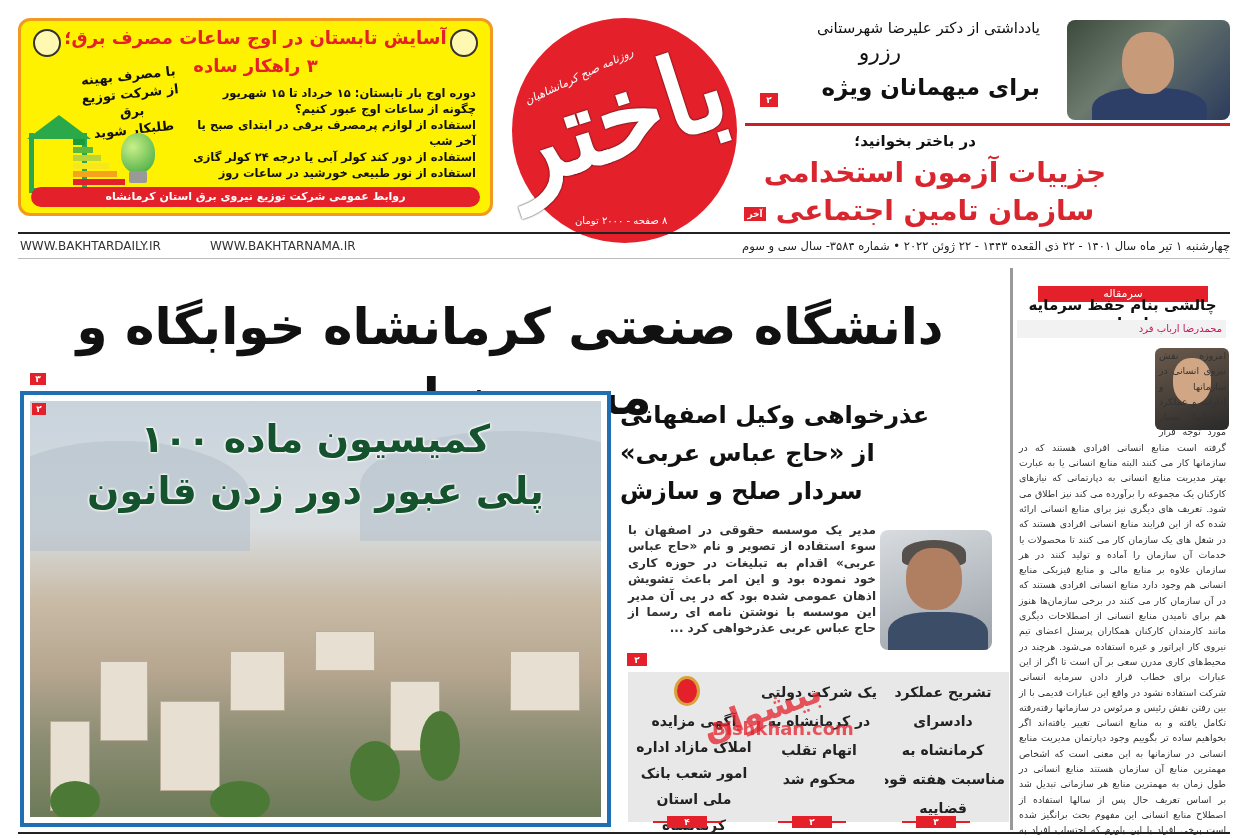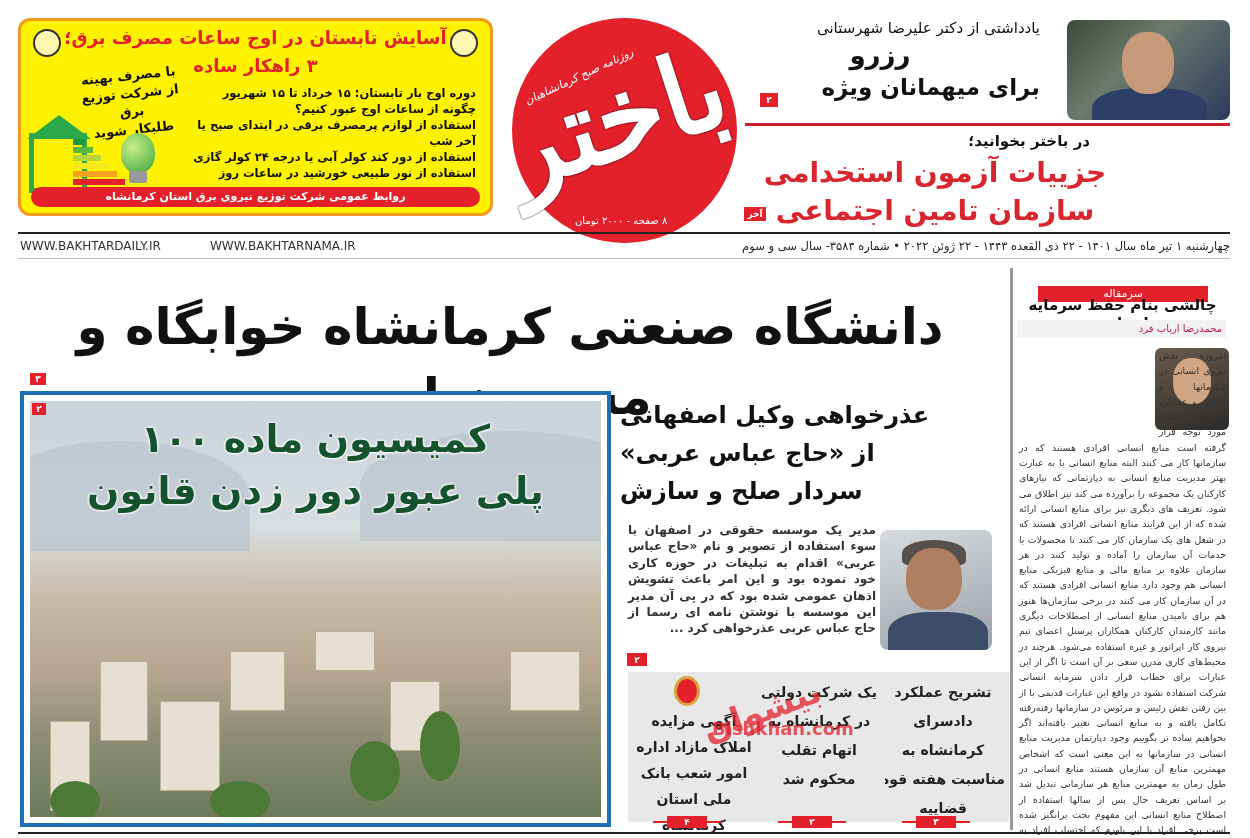--- a/index.html
+++ b/index.html
@@ -22,24 +22,24 @@
   
   .logo-circle{left:512px;top:18px;width:225px;height:225px;border-radius:50%;background:#e4202b}
   .logo-text{left:560px;top:20px;width:170px;height:200px;color:#fff;font-family:"DejaVu Serif",serif;font-size:110px;font-weight:bold;direction:rtl;line-height:180px;text-shadow:0 0 2px #000;transform:rotate(-18deg)}
   .logo-tag{left:520px;top:70px;color:#fff;font-size:11px;direction:rtl;transform:rotate(-25deg);font-style:italic}
   .logo-price{left:575px;top:215px;color:#fff;font-size:10px;direction:rtl}
   
   .top-photo{left:1067px;top:20px;width:163px;height:100px;border-radius:8px;background:linear-gradient(135deg,#3b4a3c 0%,#6c7a6e 40%,#2b3b5c 100%);overflow:hidden}
   .top-photo .face{position:absolute;left:55px;top:12px;width:52px;height:62px;border-radius:45%;background:#c79a7a}
   .top-photo .suit{position:absolute;left:25px;top:68px;width:115px;height:50px;border-radius:40% 40% 0 0;background:#2d3f66}
   .opinion-kicker{left:800px;top:19px;width:240px;text-align:right;font-size:15px;direction:rtl}
-  .opinion-title1{left:800px;top:40px;width:160px;text-align:center;font-size:26px;font-weight:bold;direction:rtl}
+  .opinion-title1{left:800px;top:40px;width:160px;text-align:center;font-size:22px;font-weight:normal;direction:rtl}
   .opinion-title2{left:800px;top:74px;width:240px;text-align:right;font-size:23px;font-weight:bold;direction:rtl}
   .red-rule{left:745px;top:123px;width:485px;height:3px;background:#c8202a}
-  .read-kicker{left:740px;top:132px;width:350px;text-align:right;font-size:15px;font-weight:bold;direction:rtl}
+  .read-kicker{left:740px;top:132px;width:350px;text-align:center;font-size:15px;font-weight:bold;direction:rtl}
   .read-title{left:740px;top:154px;width:390px;text-align:center;color:#d9262e;font-size:28px;font-weight:bold;line-height:38px;direction:rtl}
   .black-rule{left:18px;top:232px;width:1212px;height:2px;background:#222}
   .dateline{left:640px;top:239px;width:590px;text-align:right;font-size:11.5px;direction:rtl;color:#222}
   .url1{left:20px;top:239px;font-size:12px;color:#333}
   .url2{left:210px;top:239px;font-size:12px;color:#333}
   .thin-rule{left:18px;top:258px;width:1212px;height:1px;background:#bbb}
   
   .edcol{left:1010px;top:268px;width:222px;height:562px;border-left:3px solid #999;background:#fff}
   .ed-tag{position:absolute;left:25px;top:18px;width:170px;height:16px;background:#e4202b;color:#fff;font-size:11px;text-align:center;line-height:16px;direction:rtl}
   .ed-title{position:absolute;left:4px;right:4px;top:28px;text-align:center;font-size:15px;font-weight:bold;direction:rtl}

